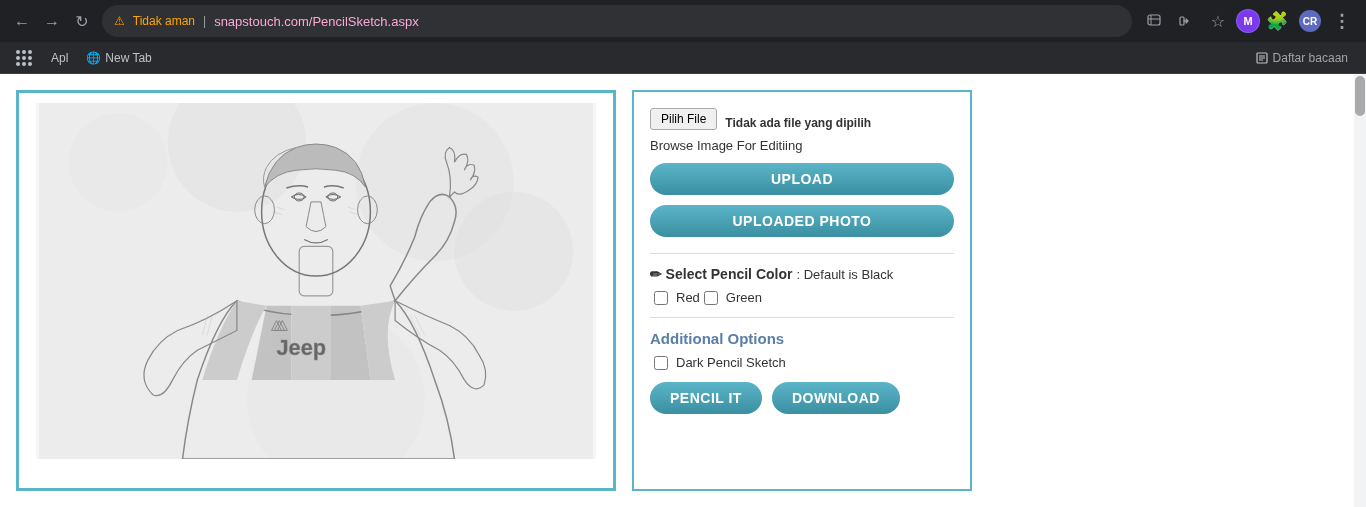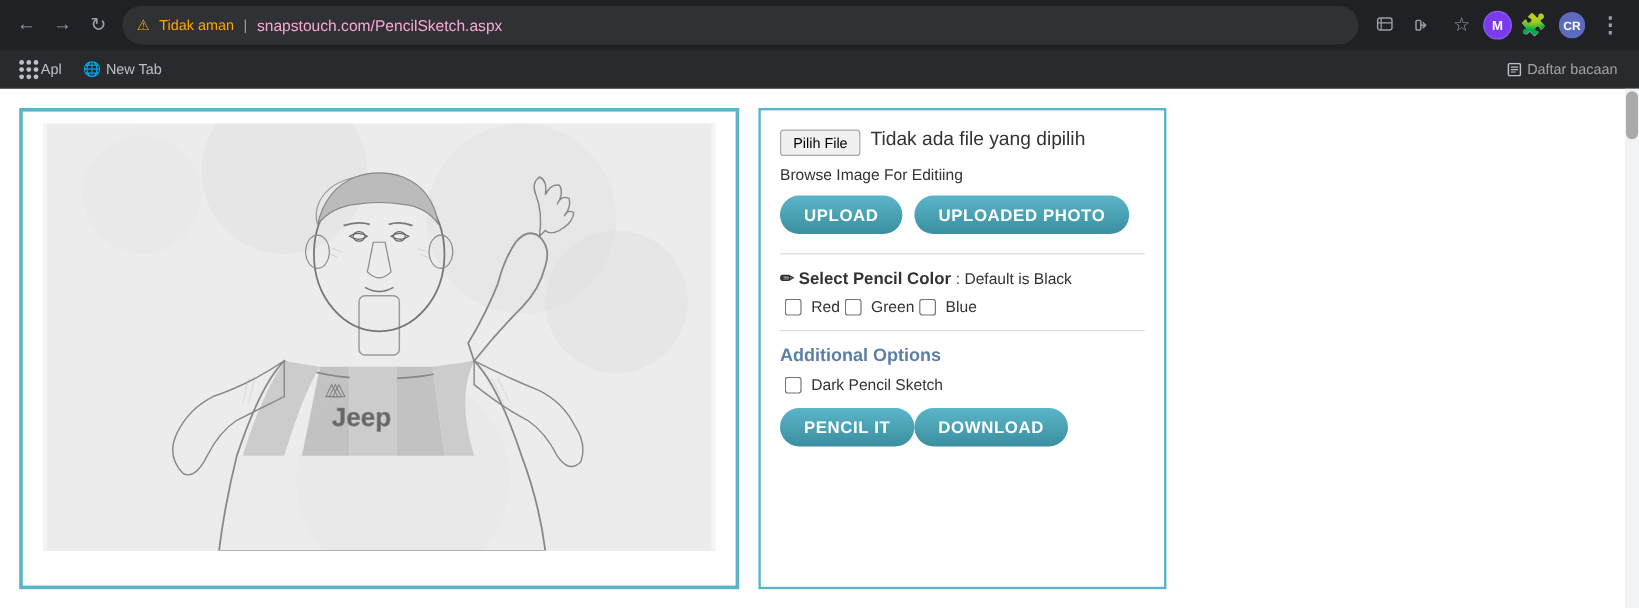--- a/index.html
+++ b/index.html
@@ -66,21 +66,21 @@
     .bookmarks-bar {
       background: #292a2d;
       display: flex;
       align-items: center;
       padding: 2px 10px;
       height: 32px;
       gap: 4px;
       border-bottom: 1px solid #3c4043;
     }
     .apps-btn {
-      display: flex; align-items: center; gap: 0;
+      display: flex; align-items: center; gap: 17px;
       padding: 2px 6px;
       border-radius: 4px;
       cursor: pointer;
       color: #bdc1c6;
       font-size: 12px;
     }
     .apps-grid {
       display: grid; grid-template-columns: repeat(3,4px); gap: 2px;
       margin-right: 2px;
     }
@@ -142,46 +142,48 @@
     
     .controls-panel {
       border: 2px solid #5bb5c8;
       padding: 16px;
       width: 340px;
       min-height: 380px;
       background: white;
     }
     .file-input-row {
       display: flex;
-      align-items: flex-start;
+      align-items: flex-end;
       gap: 8px;
       margin-bottom: 8px;
     }
     .choose-file-btn {
       padding: 3px 10px;
       border: 1px solid #aaa;
       border-radius: 3px;
       background: #f0f0f0;
       cursor: pointer;
       font-size: 12px;
       white-space: nowrap;
     }
     .no-file-text {
-      font-size: 16px;
+      font-size: 12px;
       color: #333;
+      font-weight: bold;
     }
     .browse-label {
       font-size: 13px;
       color: #333;
       margin-bottom: 10px;
     }
     .btn-row {
       display: flex;
       gap: 10px;
       margin-bottom: 16px;
+      flex-direction: column;
     }
     .teal-btn {
       padding: 8px 20px;
       border-radius: 20px;
       border: none;
       cursor: pointer;
       font-size: 14px;
       font-weight: bold;
       color: white;
       background: linear-gradient(to bottom, #5bb5c8, #3a8fa0);
@@ -240,20 +242,21 @@
       margin-bottom: 12px;
       padding-left: 4px;
     }
     .dark-sketch-option input[type="checkbox"] {
       width: 14px;
       height: 14px;
       cursor: pointer;
     }
     .action-btn-row {
       display: flex;
+      gap: 10px;
     }
 
     
     .scrollbar {
       position: absolute;
       right: 0;
       top: 74px;
       width: 12px;
       height: calc(507px - 74px);
       background: #f1f3f4;
@@ -441,24 +444,20 @@
       </div>
       <div class="color-options">
         <label class="color-option">
           <input type="checkbox" style="">
           <span>Red</span>
         </label>
         <label class="color-option">
           <input type="checkbox" style="">
           <span>Green</span>
         </label>
-        <label class="color-option">
-          <input type="checkbox" style="">
-          <span>Blue</span>
-        </label>
       </div>
       <div class="divider"></div>
 
       <div class="additional-options-label">Additional Options</div>
       <label class="dark-sketch-option">
         <input type="checkbox" style="">
         <span>Dark Pencil Sketch</span>
       </label>
 
       <div class="action-btn-row">

